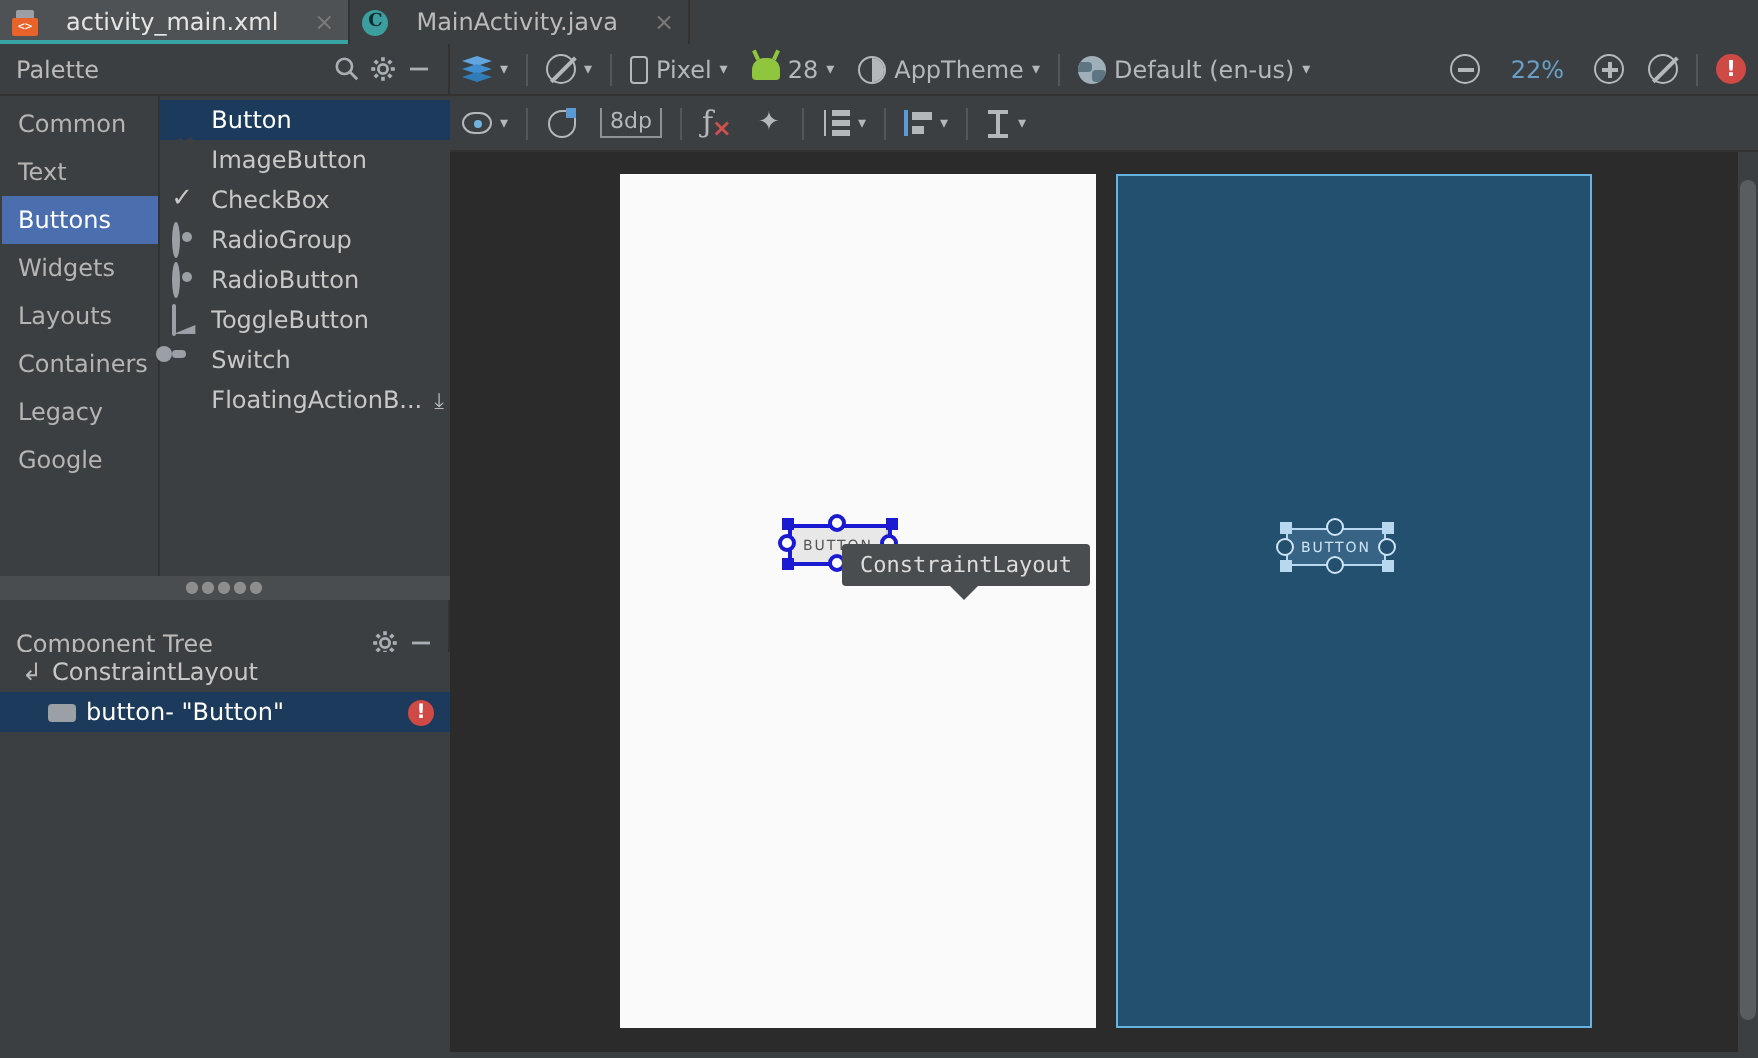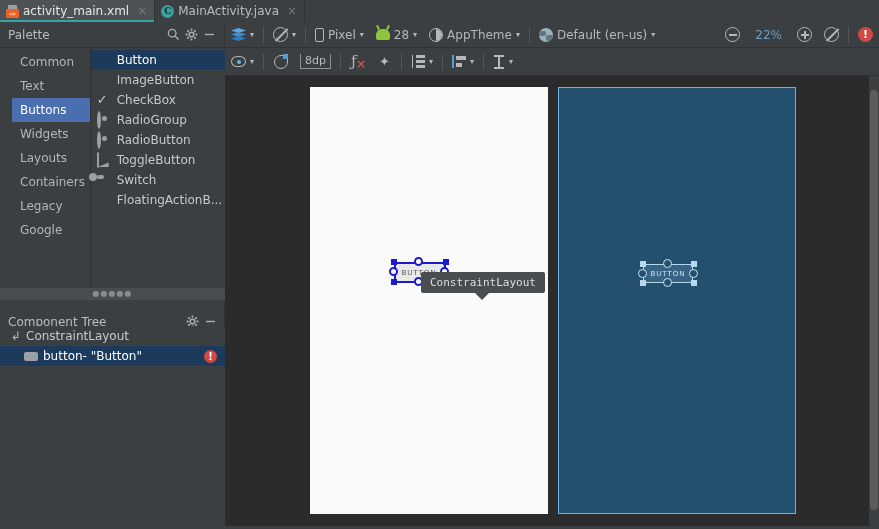--- a/index.html
+++ b/index.html
@@ -17,21 +17,21 @@
     background: #3c3f41;
   }
 
   
   #tabbar {
     position: absolute; left: 0; top: 0; width: 879px; height: 22px;
     background: #3c3f41;
     display: flex; align-items: stretch;
   }
   .tab {
-    display: flex; align-items: center; gap: 4px;
+    display: flex; align-items: center; gap: 14px;
     padding: 0 7px 0 6px;
     font-size: 12px; color: #bbbbbb;
     position: relative;
     white-space: nowrap;
     border-right: 1px solid #323232;
   }
   .tab.active { background: #4e5254; color: #e6e6e6; }
   .tab.active::after {
     content: ""; position: absolute; left: 0; right: 0; bottom: 0;
     height: 2px; background: #38a3a5;
@@ -71,21 +71,21 @@
     padding: 0 6px 0 8px; color: #bbbbbb; font-size: 12px;
     border-bottom: 1px solid #323232;
   }
   #palette-header .ptitle { flex: 1 1 auto; }
   .hicon {
     width: 18px; height: 18px; display: flex; align-items: center; justify-content: center;
     color: #a9b0b5;
   }
 
   #palette-body {
-    position: absolute; left: 12px; top: 26px; width: 225px; height: 240px;
+    position: absolute; left: 1px; top: 26px; width: 225px; height: 240px;
     display: flex;
   }
   #cat-list {
     width: 85px; background: #3c3f41; padding-top: 2px;
     border-right: 1px solid #323232;
   }
   .cat {
     height: 24px; line-height: 24px; padding-left: 8px;
     font-size: 12px; color: #b5b5b5; white-space: nowrap;
   }

